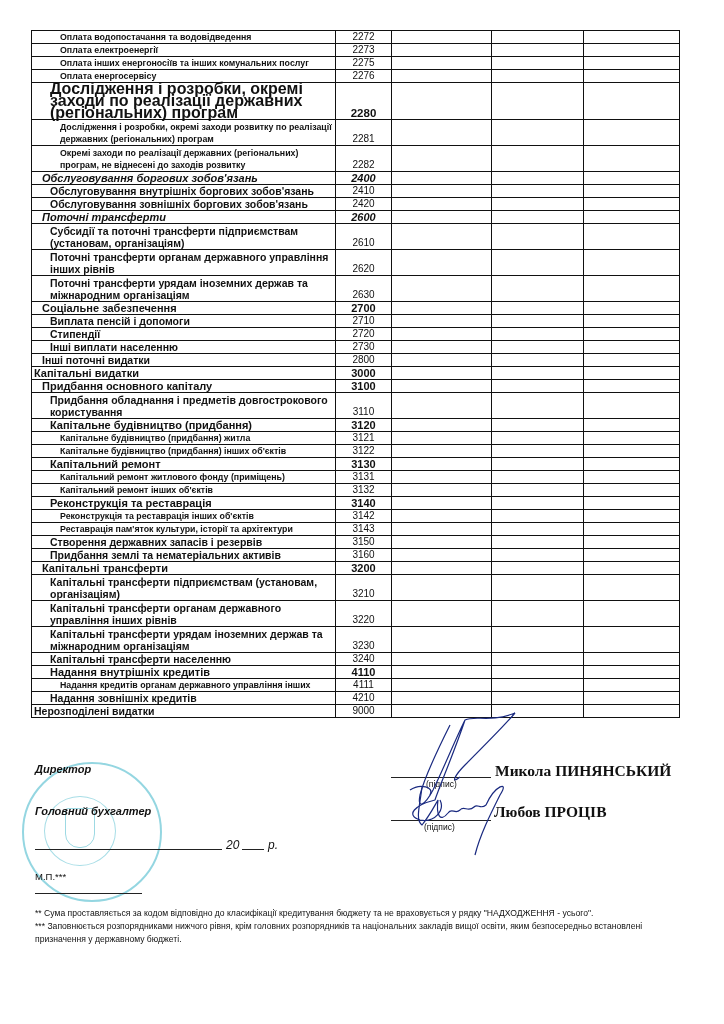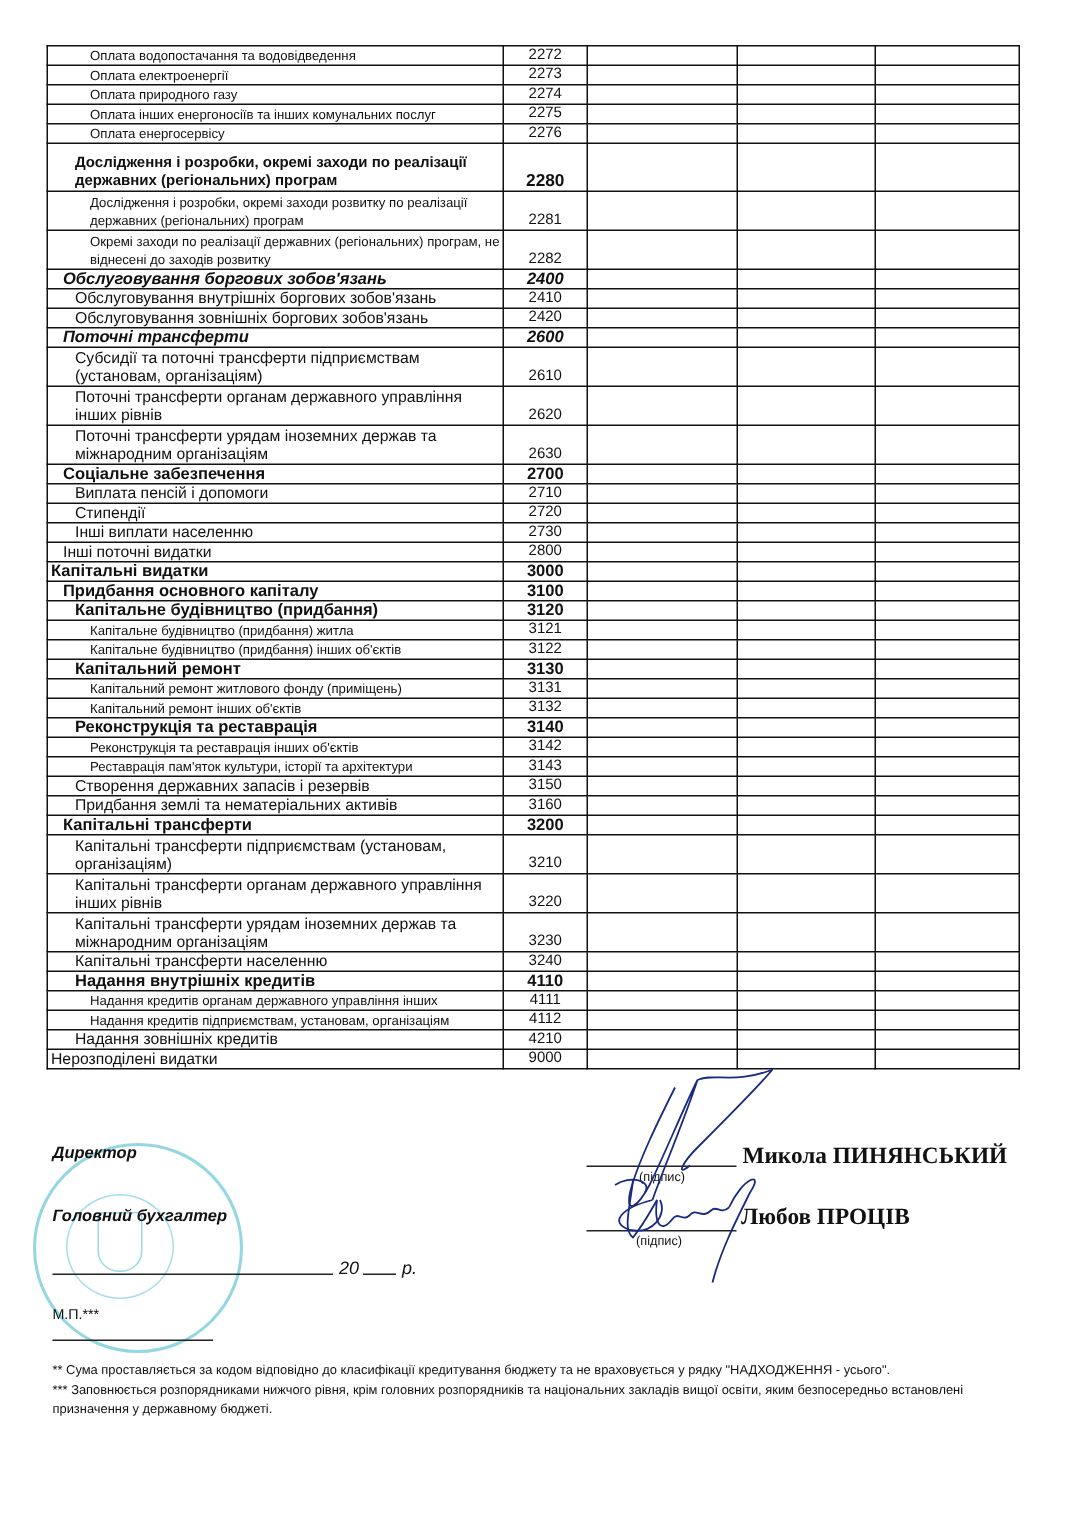--- a/index.html
+++ b/index.html
@@ -10,31 +10,31 @@
   table.budget { position:absolute; left:31px; top:30px; border-collapse:collapse;
                  table-layout:fixed; width:648px; }
   table.budget td { border:1.5px solid #111; padding:0 2px; vertical-align:bottom;
                     line-height:12px; }
   table.budget col.c-name { width:304px; }
   table.budget col.c-code { width:56px; }
   table.budget col.c-a { width:100px; }
   table.budget col.c-b { width:92px; }
   table.budget col.c-c { width:96px; }
 
-  td.name { font-size:9.5px; white-space:normal; }
+  td.name { font-size:9.5px; white-space:normal;font-weight:bold; }
   td.code { text-align:center; font-size:10px; }
   tr.r1 td { height:11px; }
   tr.r2 td { height:25px; }
   tr.big td { height:31px; }
 
   .bold td.name, .bold td.code { font-weight:bold; font-size:11px; }
   .bolditalic td.name, .bolditalic td.code { font-weight:bold; font-style:italic; font-size:11px; }
   .sm td.name { font-size:8.8px; }
   .md td.name { font-size:10.5px; }
-  .lg td.name { font-size:10px; }
+  .lg td.name { font-size:16px; }
   .lg td.code { font-size:11.5px; }
 
   .ind0 td.name { padding-left:2px; }
   .ind1 td.name { padding-left:10px; }
   .ind2 td.name { padding-left:18px; }
   .ind3 td.name { padding-left:28px; }
 
   .lbl { position:absolute; font-weight:bold; font-style:italic; font-size:11px; }
   .line { position:absolute; border-top:1.3px solid #222; height:0; }
   .txt { position:absolute; font-size:11px; }
@@ -72,27 +72,20 @@
           <td></td>
         </tr>
         <tr class="r1 sm ind3">
           <td class="name">Оплата електроенергії</td>
           <td class="code">2273</td>
           <td></td>
           <td></td>
           <td></td>
         </tr>
         <tr class="r1 sm ind3">
-          <td class="name">Оплата природного газу</td>
-          <td class="code">2274</td>
-          <td></td>
-          <td></td>
-          <td></td>
-        </tr>
-        <tr class="r1 sm ind3">
           <td class="name">Оплата інших енергоносіїв та інших комунальних послуг</td>
           <td class="code">2275</td>
           <td></td>
           <td></td>
           <td></td>
         </tr>
         <tr class="r1 sm ind3">
           <td class="name">Оплата енергосервісу</td>
           <td class="code">2276</td>
           <td></td>
@@ -211,20 +204,27 @@
           <td></td>
           <td></td>
         </tr>
         <tr class="r1 bold ind1">
           <td class="name">Придбання основного капіталу</td>
           <td class="code">3100</td>
           <td></td>
           <td></td>
           <td></td>
         </tr>
+        <tr class="r2 md ind2">
+          <td class="name">Придбання обладнання і предметів довгострокового користування</td>
+          <td class="code">3110</td>
+          <td></td>
+          <td></td>
+          <td></td>
+        </tr>
         <tr class="r1 bold ind2">
           <td class="name">Капітальне будівництво (придбання)</td>
           <td class="code">3120</td>
           <td></td>
           <td></td>
           <td></td>
         </tr>
         <tr class="r1 sm ind3">
           <td class="name">Капітальне будівництво (придбання) житла</td>
           <td class="code">3121</td>
@@ -333,27 +333,20 @@
         <tr class="r1 bold ind2">
           <td class="name">Надання внутрішніх кредитів</td>
           <td class="code">4110</td>
           <td></td>
           <td></td>
           <td></td>
         </tr>
         <tr class="r1 sm ind3">
           <td class="name">Надання кредитів органам державного управління інших</td>
           <td class="code">4111</td>
-          <td></td>
-          <td></td>
-          <td></td>
-        </tr>
-        <tr class="r1 sm ind3">
-          <td class="name">Надання кредитів підприємствам, установам, організаціям</td>
-          <td class="code">4112</td>
           <td></td>
           <td></td>
           <td></td>
         </tr>
         <tr class="r1 md ind2">
           <td class="name">Надання зовнішніх кредитів</td>
           <td class="code">4210</td>
           <td></td>
           <td></td>
           <td></td>

